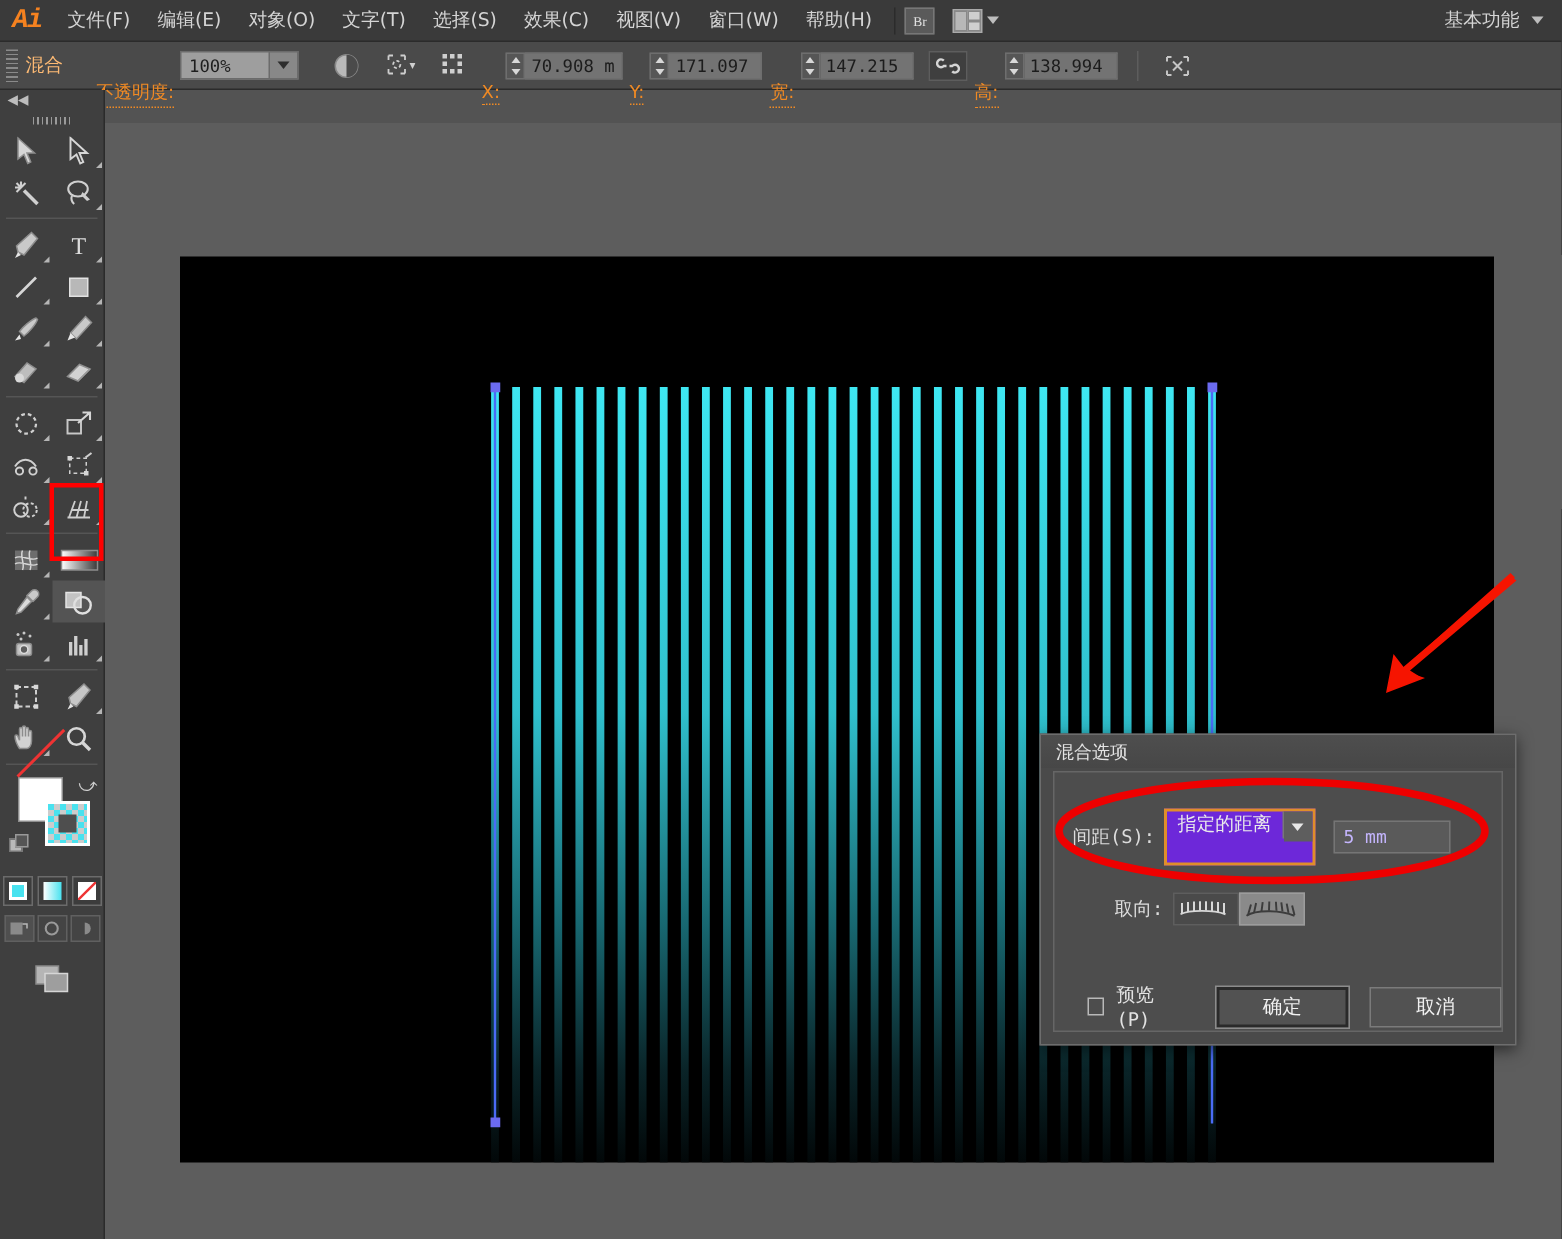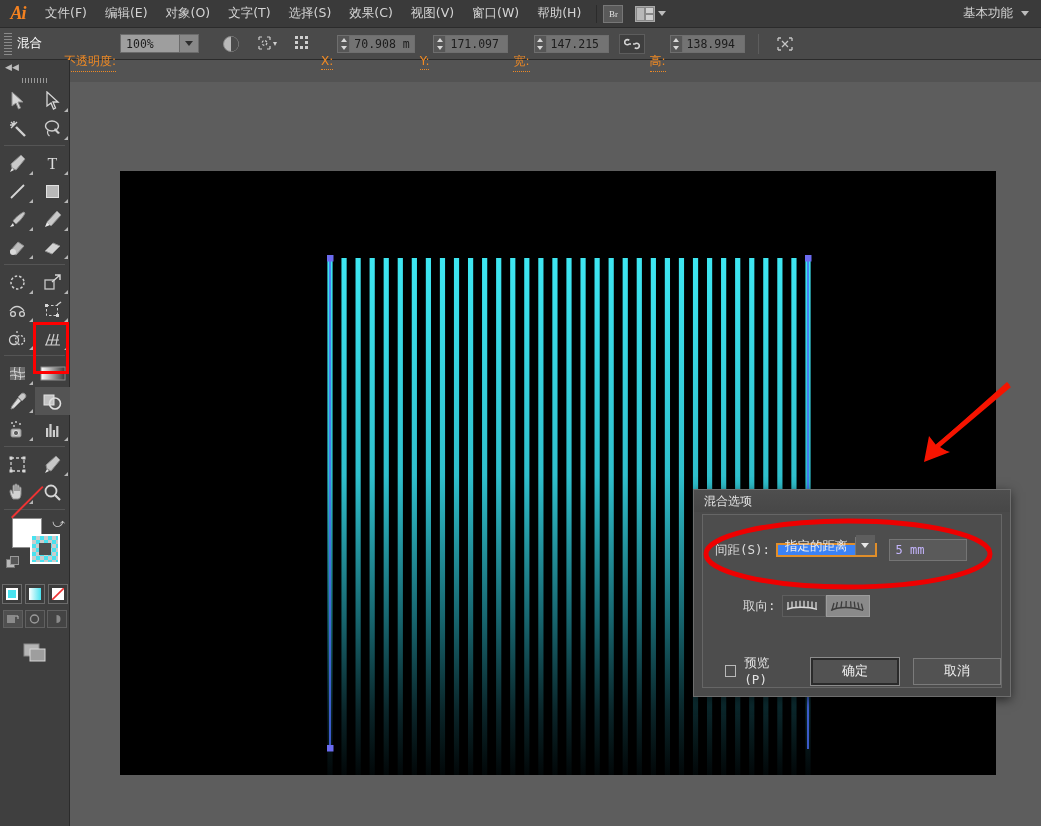--- a/index.html
+++ b/index.html
@@ -13,21 +13,21 @@
 
   
   .menubar{
     position:absolute; left:0; top:0; width:1041px; height:28px;
     background:#3a3a3a; display:flex; align-items:center;
     border-bottom:1px solid #2b2b2b;
   }
   .ai-logo{
     width:36px; height:28px; display:flex; align-items:center; justify-content:center;
     color:#f58220; font-weight:bold; font-size:18px; font-style:italic;
-    font-family:Liberation Serif, serif; letter-spacing:-1px;
+    font-family:Liberation Mono, monospace; letter-spacing:-1px;
   }
   .menu-item{
     color:#d4d4d4; font-size:12.5px; padding:0 9px; height:28px;
     display:flex; align-items:center; white-space:nowrap;
   }
   .mb-sep{ width:1px; height:18px; background:#2b2b2b; margin:0 6px; }
   .br-btn{
     width:20px; height:18px; background:#5a5a5a; border:1px solid #777;
     color:#e0e0e0; font-size:9px; display:flex; align-items:center; justify-content:center;
     font-family:"Liberation Serif",serif;
@@ -41,21 +41,21 @@
   .ws-label{ margin-left:auto; color:#d4d4d4; font-size:12.5px; display:flex; align-items:center; gap:8px; padding-right:12px;}
 
   
   .controlbar{
     position:absolute; left:0; top:28px; width:1041px; height:32px;
     background:#4a4a4a; display:flex; align-items:center; gap:0;
     border-bottom:1px solid #2b2b2b;
   }
   .grip{ width:8px; height:22px; margin:0 5px 0 4px;
     background:repeating-linear-gradient(to bottom,#8a8a8a 0 1px,transparent 1px 3px); }
-  .cb-title{ color:#ffffff; font-size:12.5px; margin-right:22px; }
+  .cb-title{ color:#fdba74; font-size:12.5px; margin-right:22px; }
   .cb-label{ color:#f08a24; font-size:12px; margin-right:4px; white-space:nowrap; }
   .cb-label.dotted{ border-bottom:1px dotted #f08a24; padding-bottom:1px;margin-top:37px; }
   .numfield{
     display:flex; align-items:center; height:18px; margin-right:5px;
   }
   .spin{
     width:13px; height:18px; background:#565656; border:1px solid #6e6e6e;
     display:flex; flex-direction:column; align-items:center; justify-content:space-around;
   }
   .spin s{ display:block; width:0;height:0; border-left:3px solid transparent;border-right:3px solid transparent; }
@@ -167,22 +167,22 @@
     background:linear-gradient(to bottom,#4e4e4e,#474747);
   }
   .dlg-body{
     position:absolute; left:8px; top:24px; right:8px; bottom:8px;
     background:#4d4d4d; border:1px solid #666;
   }
   .row{ display:flex; align-items:center; }
   .r1{ position:absolute; left:12px; top:24px; }
   .dlg-lab{ color:#dcdcdc; font-size:12.5px; font-family:"DejaVu Sans Mono","Liberation Mono",monospace; }
   .combo{
-    display:flex; align-items:flex-end; height:14px; margin-left:6px;
-    background:#3b82f6; border:2px solid #e08e2a;
+    display:flex; align-items:flex-start; height:38px; margin-left:6px;
+    background:#6d28d9; border:2px solid #e08e2a;
   }
   .combo .c-txt{ color:#eaeaea; font-size:12.5px; padding:0 7px; white-space:nowrap; }
   .combo .c-div{ width:1px; height:18px; background:#777; }
   .combo .c-arr{ width:19px;height:20px; background:#5e5e5e;
     display:flex;align-items:center;justify-content:center; }
   .combo .c-arr i{ width:0;height:0;border-left:4px solid transparent;border-right:4px solid transparent;border-top:5px solid #e8e8e8;}
   .dist-inp{
     margin-left:12px; width:78px; height:22px; background:#5a5a5a; border:1px solid #757575;
     color:#c4b5fd; font-size:12px; display:flex; align-items:center; padding-left:6px;
     font-family:"DejaVu Sans Mono","Liberation Mono",monospace;

